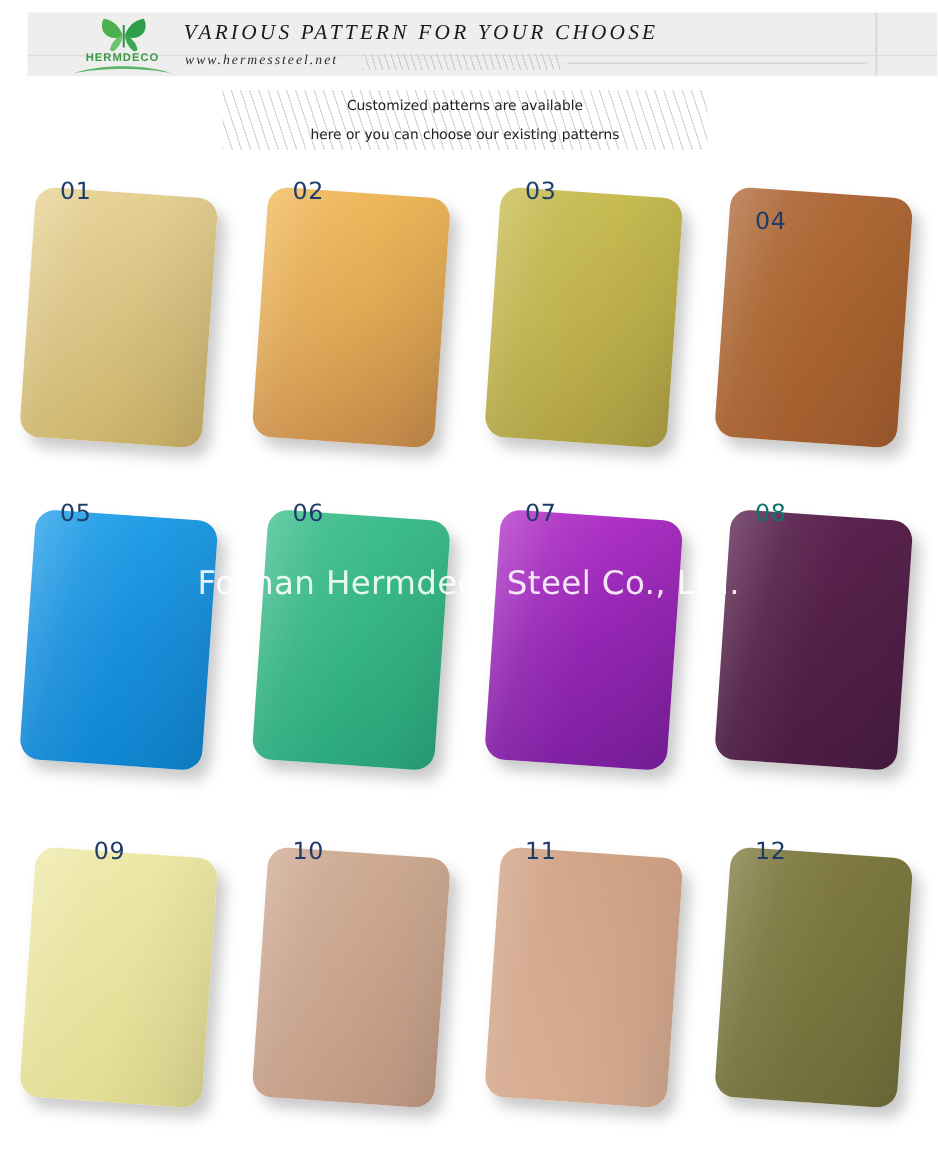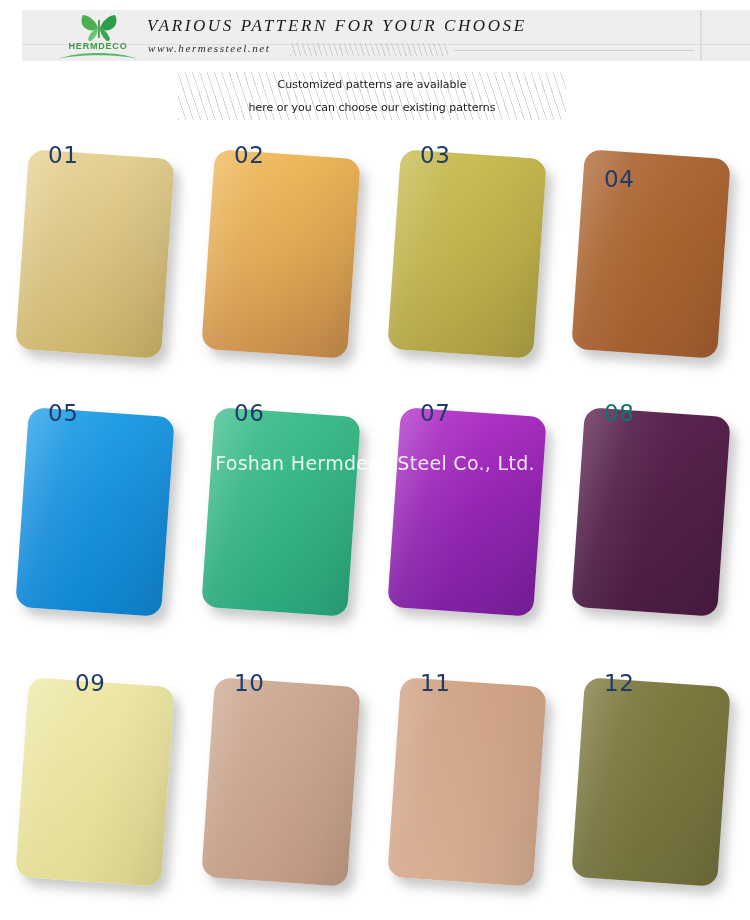--- a/index.html
+++ b/index.html
@@ -164,21 +164,21 @@
   .cell {
     position: absolute;
     width: 188px;
     height: 250px;
   }
   .swatch-label {
     position: absolute;
     left: 38px;
     top: 16px;
     font-family: "DejaVu Sans", sans-serif;
-    font-size: 23px;
+    font-size: 19px;
     color: #1f3c68;
     z-index: 4;
     letter-spacing: 0.5px;
   }
   .plate {
     position: absolute;
     left: 12px;
     top: 28px;
     width: 146px;
     height: 200px;
@@ -200,21 +200,21 @@
   }
 
   
   .watermark {
     position: absolute;
     left: 0;
     top: 452px;
     width: 750px;
     text-align: center;
     font-family: "DejaVu Sans", sans-serif;
-    font-size: 19px;
+    font-size: 26px;
     color: rgba(255,255,255,0.88);
     letter-spacing: 0.3px;
     z-index: 6;
     pointer-events: none;
     white-space: nowrap;
   }
 </style>
 </head>
 <body>
 

